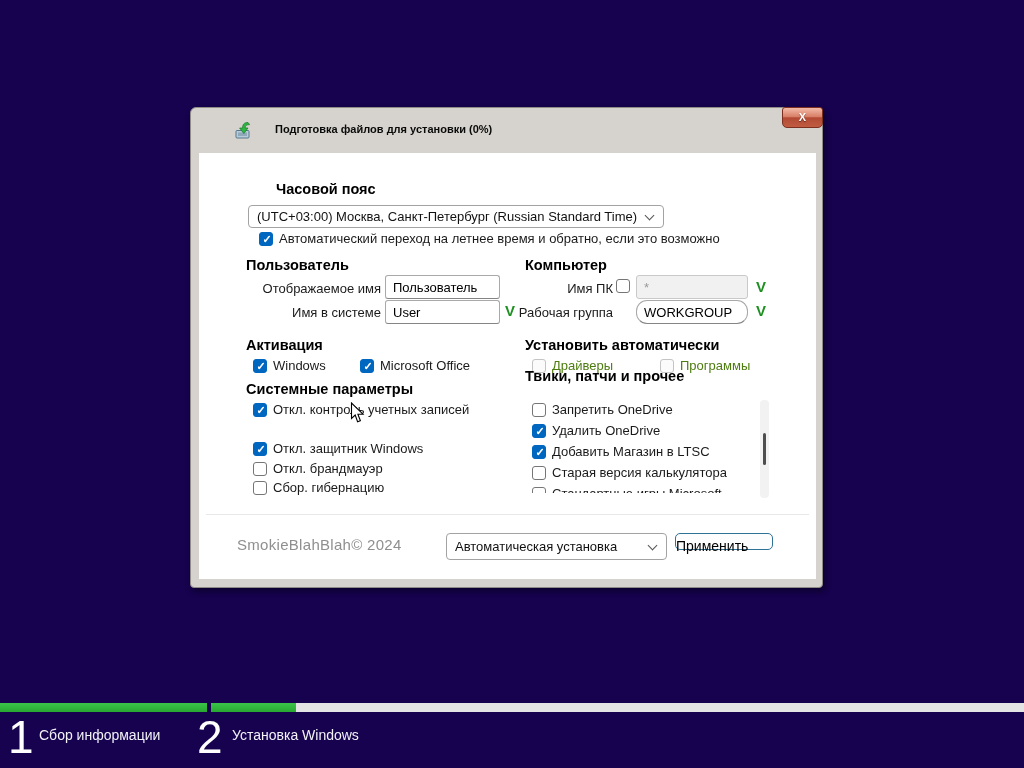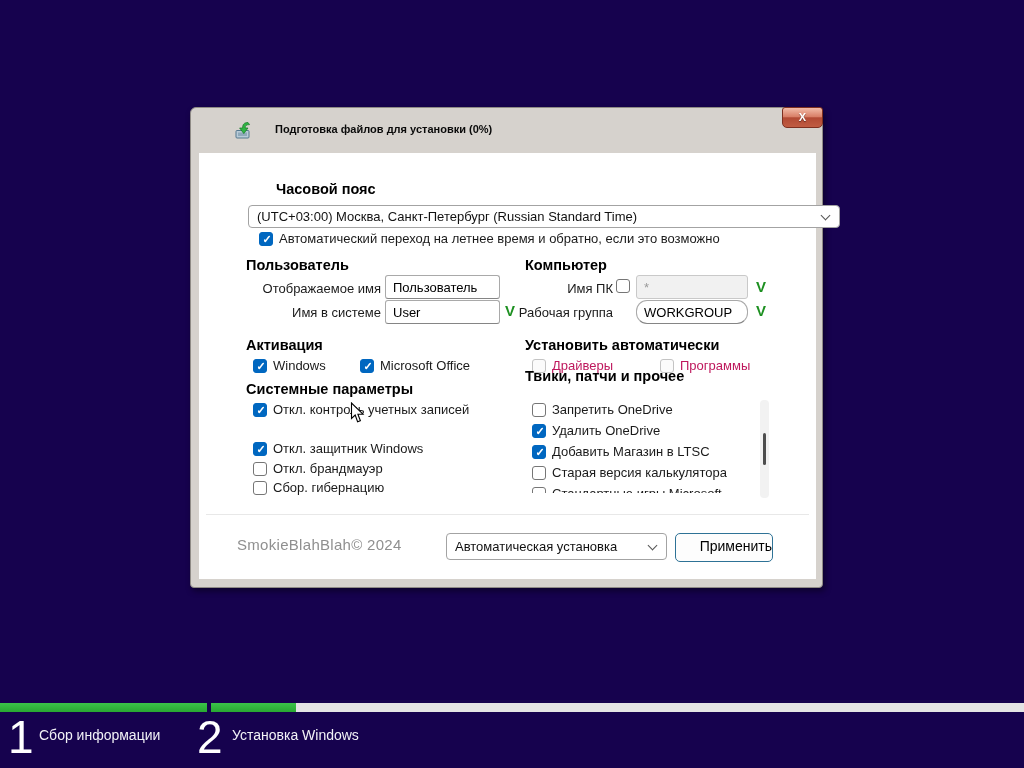--- a/index.html
+++ b/index.html
@@ -37,31 +37,31 @@
   .vmark { position:absolute; font-size:15px; font-weight:bold; color:#1D9021; }
 
   .cb { position:absolute; display:flex; align-items:center; gap:6px; cursor:default; }
   .cb .box { width:14px; height:14px; border:1px solid #767676; border-radius:3px; background:#fff;
              flex:0 0 auto; position:relative; }
   .cb .box.on { background:#0067C0; border-color:#0067C0; }
   .cb .box.on::after { content:"\2713"; position:absolute; left:0; top:-1px; width:14px; height:14px;
                        color:#fff; font-size:11px; line-height:14px; text-align:center; font-weight:bold; }
   .cb .lbl { font-size:13px; color:#1A1A1A; white-space:nowrap; }
   .cb.disabled .box { border-color:#C4C4C4; background:#FBFBFB; }
-  .cb.disabled .lbl { color:#be185d; }
+  .cb.disabled .lbl { color:#4d7c0f; }
 
   .tweaks-clip { position:absolute; overflow:hidden; }
   .scrollbar { position:absolute; background:#F2F2F2; border-radius:4px; }
   .scroll-thumb { position:absolute; left:3px; width:3px; background:#4E4E4E; border-radius:2px; }
 
   .separator { position:absolute; height:1px; background:#E8E8E8; }
   .copyright { position:absolute; font-size:15px; color:#8F8F8F; letter-spacing:0.3px; }
-  .apply-btn { position:absolute; width:98px; height:29px; background:#FDFDFD; border:1px solid #2E7296;
+  .apply-btn { position:absolute; width:98px; height:17px; background:#FDFDFD; border:1px solid #2E7296;
                border-radius:5px; font-size:14px; color:#000; font-family:"Liberation Sans", sans-serif;
-               text-align:right; line-height:25px; cursor:default; }
+               text-align:left; line-height:25px; cursor:default; }
 
   
   .pbar { position:absolute; top:703px; height:9px; background:#E4E4E4; overflow:hidden; }
   .pbar .fill { height:100%; background:linear-gradient(#3BC449, #28A832); }
   .step-num { position:absolute; top:712px; font-size:46px; font-weight:200; color:#FFFFFF; line-height:1.1; }
   .step-lbl { position:absolute; top:727px; font-size:14px; color:#F2F2F7; }
 
   .cursor { position:absolute; left:350px; top:402px; width:15px; height:22px; pointer-events:none; }
 </style>
 </head>
@@ -78,21 +78,21 @@
           <path d="M14 1.5 C9.5 1.5 8.6 4 8.6 7 L5.6 7 L9.8 12.6 L14 7 L11.2 7 C11.2 4.8 12.2 3.6 15.6 3.6 Z" fill="#2FB344" stroke="#147A24" stroke-width="0.7"></path>
         </svg>
       </span>
       <span class="title-text">Подготовка файлов для установки (0%)</span>
       <div class="close-btn">X</div>
     </div>
 
     <div class="content">
 
       <div class="hdr" style="left:49px; top:28px;margin-left:28px;">Часовой пояс</div>
-      <div class="select" style="left:49px; top:52px; width:592px; height:23px;">
+      <div class="select" style="left:49px; top:52px; width:416px; height:23px;">
         <span>(UTC+03:00) Москва, Санкт-Петербург (Russian Standard Time)</span>
         <span class="chev"></span>
       </div>
       <div class="cb" style="left:54px; top:78px;padding-left:6px;">
         <span class="box on"></span>
         <span class="lbl">Автоматический переход на летнее время и обратно, если это возможно</span>
       </div>
 
       <div class="hdr" style="left:47px; top:104px;">Пользователь</div>
       <div class="hdr" style="left:326px; top:104px;">Компьютер</div>

